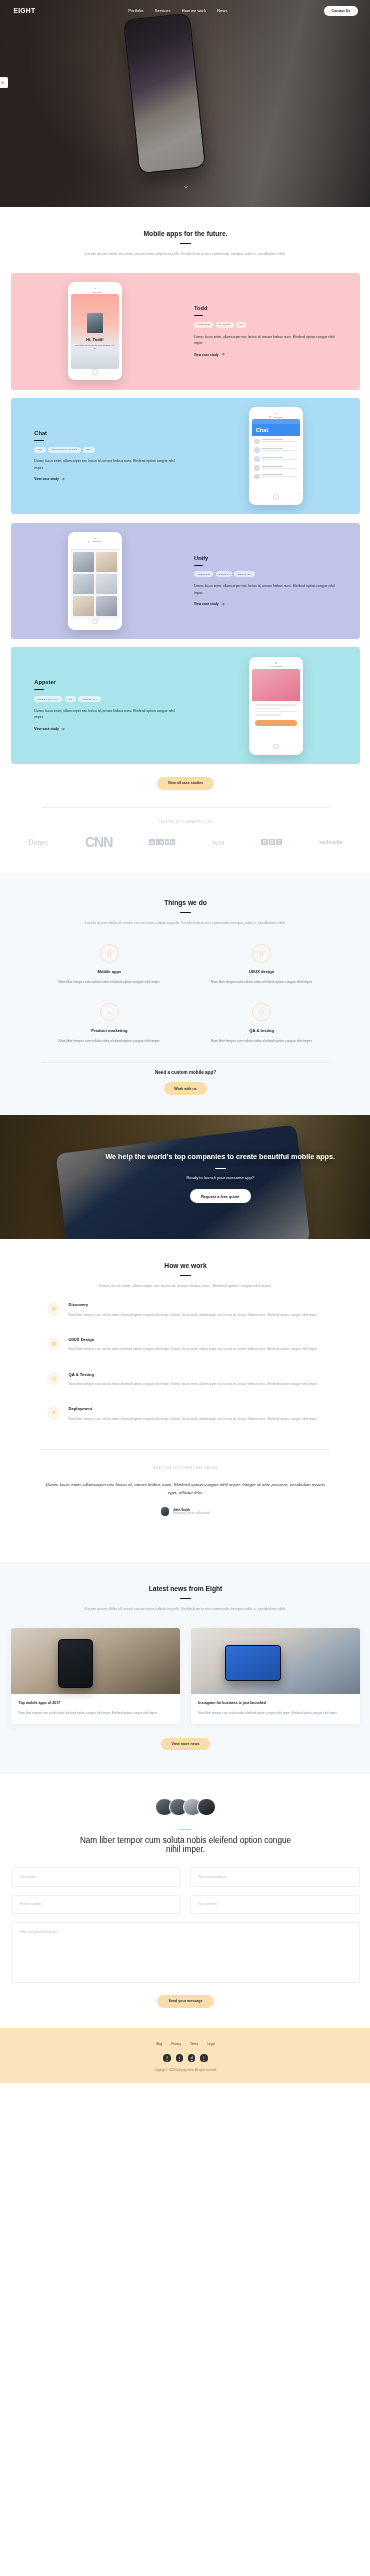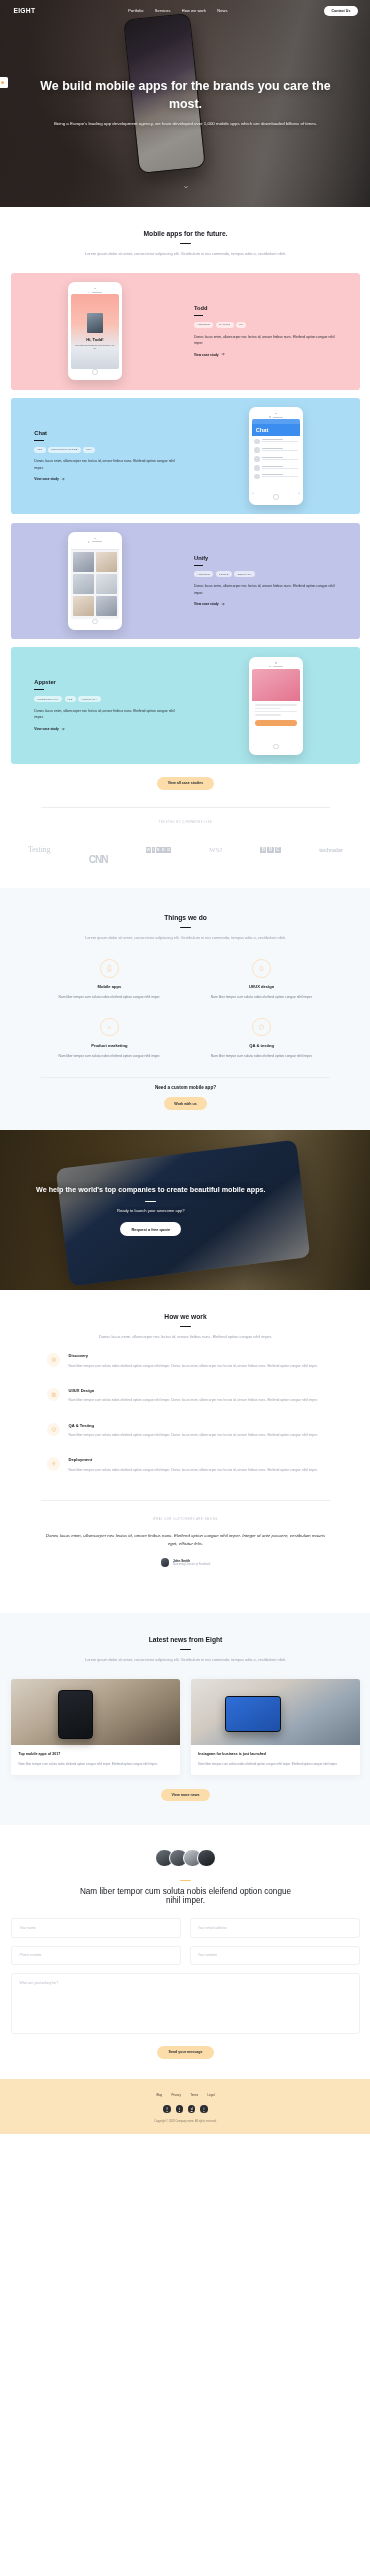--- a/index.html
+++ b/index.html
@@ -174,21 +174,21 @@
 
   
   .divider { height: 0.5px; background: #ebedf0; margin: 17.5px 41px 0; }
   .logos-label {
     text-align: center; font-size: 2.6px; letter-spacing: 0.6px;
     color: #b9bfc9; margin: 13.4px 0 10.3px;
   }
   .logos { display: flex; align-items: center; justify-content: space-between; padding: 0 28px 0; }
   .logo { color: #c6cbd3; font-weight: 700; }
   .logo.forbes { font-family: "Liberation Serif", serif; font-size: 7.7px; font-weight: 400; }
-  .logo.cnn { font-size: 10px; letter-spacing: -1px; margin-top: 20px; }
+  .logo.cnn { font-size: 14px; letter-spacing: -1px; }
   .logo.wired { display: flex; gap: 0.5px; }
   .logo.wired b { background:#c6cbd3; color:#f7f8fa; font-size:4.1px; padding:0.5px 1px; border-radius:0.5px; }
   .logo.wsj { font-family: "Liberation Serif", serif; font-size: 6.7px; font-weight: 400; }
   .logo.bbc { display: flex; gap: 1px; }
   .logo.bbc b { background:#c6cbd3; color:#f7f8fa; font-size:4.6px; padding:0.5px 1.5px; border-radius:0.5px; }
   .logo.techradar { font-size: 5.2px; }
 
   
   .things { background: #f6f9fc; padding: 26px 0 20.6px; }
   .svc-grid {
@@ -198,22 +198,22 @@
   .svc-ico {
     width: 18.5px; height: 18.5px; margin: 0 auto 6.7px; border-radius: 50%;
     border: 0.5px solid #fbe2c2; display: flex; align-items: center; justify-content: center;
   }
   .svc h4 { font-size: 4.1px; font-weight: 700; margin-bottom: 4.6px; }
   .svc p { font-size: 3.3px; line-height: 1.95; color: #737b88; padding: 0 5.2px; }
   .cta-line { text-align: center; font-size: 4.6px; font-weight: 700; margin: 8.2px 0 7.2px; }
 
   
   .banner {
-    height: 160px; position: relative; overflow: hidden;
-    display: flex; flex-direction: column; align-items: flex-start; justify-content: center;
+    height: 124px; position: relative; overflow: hidden;
+    display: flex; flex-direction: column; align-items: flex-end; justify-content: center;
     text-align: center;
     background: linear-gradient(100deg,#4a3a1d 0%,#6b5428 25%,#8a7242 48%,#b9a272 68%,#6d5b33 88%,#3c3119 100%);
   }
   .banner::before {
     content:""; position:absolute; left:62px; top:24px; width: 242px; height: 118px;
     background: linear-gradient(150deg,#cfd3d8 0%,#9aa3ae 14%,#1c3f78 30%,#12305f 66%,#d7dbe0 100%);
     border-radius: 9.3px; transform: rotate(-7deg);
     box-shadow: 0 10.3px 26px rgba(0,0,0,.45);
   }
   .banner::after { content:""; position:absolute; inset:0; background: rgba(24,20,14,.5); }
@@ -315,24 +315,20 @@
       <a href="#">News</a>
     </nav>
     <button class="btn-contact">Contact Us</button>
   </header>
 
   <section class="hero">
     <div class="hero-phone"></div>
     <div class="badge-corner">
         <span></span>
       </div>
-    <div class="hero-inner">
-      <h1>We build mobile apps for the brands you care the most.</h1>
-      <p>Being a Europe's leading app development agency, we have developed over 1,000 mobile apps which are downloaded billions of times.</p>
-    </div>
     <div class="scroll-cue">
       <svg width="6.2" height="6.2" viewBox="0 0 24 24" fill="none" stroke="#fff" stroke-width="2.5">
         <polyline points="6,9 12,15 18,9"></polyline>
       </svg>
     </div>
   </section>
 
   <section class="section">
     <div class="sec-head">
       <h2>Mobile apps for the future.</h2>
@@ -539,21 +535,21 @@
     </div>
 
     <div style="margin-top:13.4px">
       <button class="btn-amber">View all case studies</button>
     </div>
 
     <div class="divider"></div>
 
     <div class="logos-label">TRUSTED BY COMPANIES LIKE</div>
     <div class="logos">
-      <div class="logo forbes">Testing</div>
+      <div class="logo forbes">Donec</div>
       <div class="logo cnn">CNN</div>
       <div class="logo wired">
           <b>W</b>
           <b>I</b>
           <b>R</b>
           <b>E</b>
           <b>D</b>
         </div>
       <div class="logo wsj">WSJ</div>
       <div class="logo bbc">

